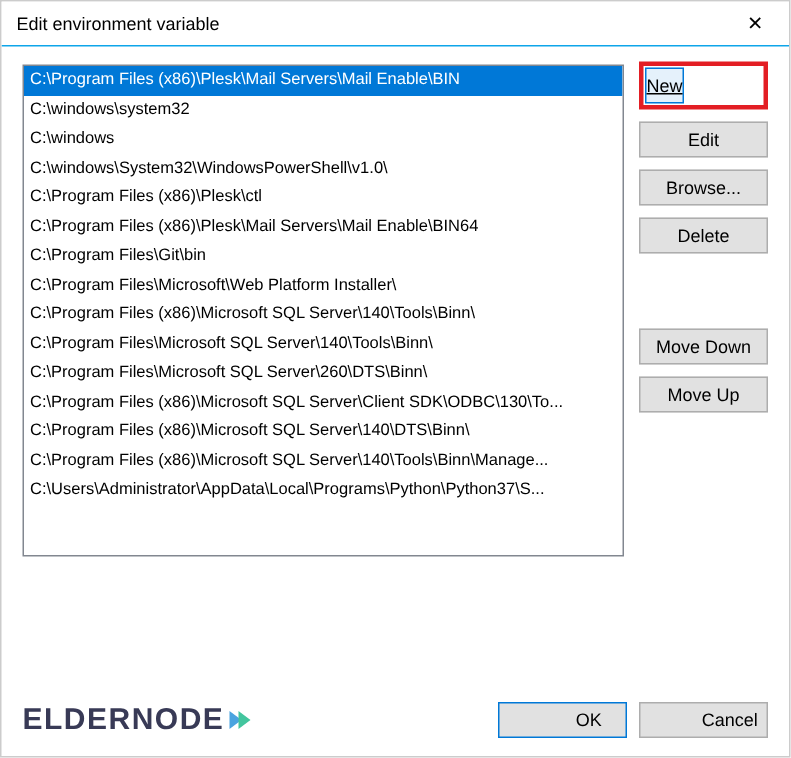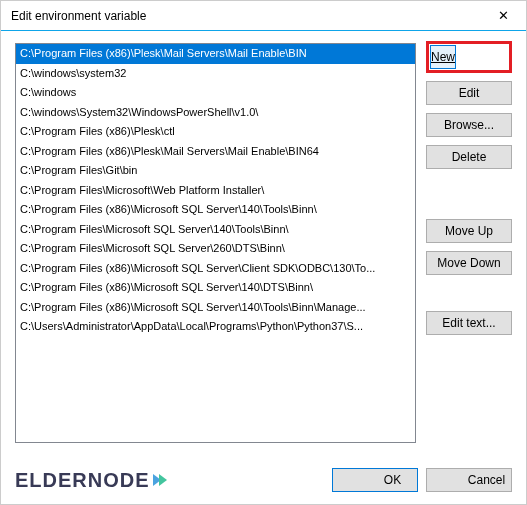--- a/index.html
+++ b/index.html
@@ -47,21 +47,21 @@
       flex: 1;
       display: flex;
       padding: 12px 14px 0 14px;
       gap: 10px;
     }
     .listbox {
       flex: 1;
       border: 1px solid #828790;
       background: #fff;
       overflow: hidden;
-      height: 400px;
+      height: 328px;
       font-size: 11px;
     }
     .list-item {
       padding: 2px 4px;
       white-space: nowrap;
       overflow: hidden;
       text-overflow: ellipsis;
       line-height: 15.5px;
       color: #000;
     }
@@ -173,24 +173,23 @@
       <div class="list-item">C:\Users\Administrator\AppData\Local\Programs\Python\Python37\S...</div>
     </div>
   <div class="button-col">
     <div class="new-highlight">
       <button class="win-button">New</button>
     </div>
     <button class="win-button">Edit</button>
     <button class="win-button">Browse...</button>
     <button class="win-button">Delete</button>
     <div class="spacer"></div>
+    <button class="win-button">Move Down</button>
     <button class="win-button">Move Up</button>
-    <button class="win-button">Move Down</button>
     <div class="spacer2"></div>
-    <button class="win-button">Edit text...</button>
   </div>
 </div>
 
 <div class="footer">
   <div class="logo">
     <span>ELDERNODE</span>
     <span class="logo-tri">
       <span class="tri tri1"></span>
       <span class="tri tri2"></span>
     </span>

